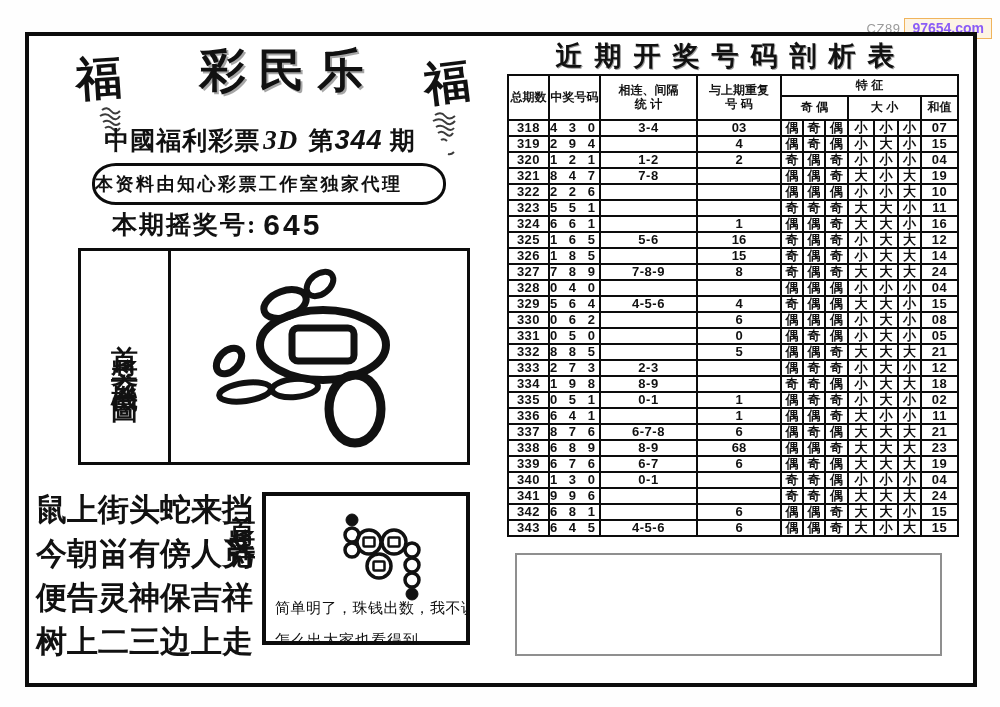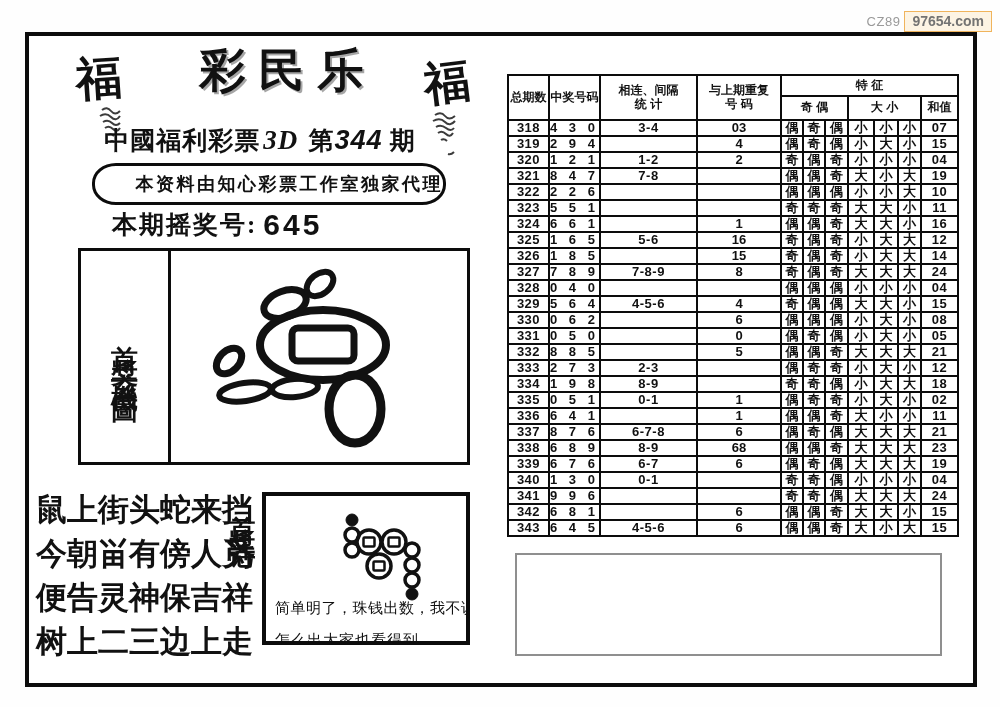--- a/index.html
+++ b/index.html
@@ -1,44 +1,44 @@
 <!DOCTYPE html>
 <html><head>
 <meta charset="utf-8">
 <style>
   * { margin:0; padding:0; box-sizing:border-box; }
   html,body { width:1000px; height:707px; background:#ffffff; overflow:hidden;
               font-family:"Liberation Serif", serif; color:#111; }
   #page { position:relative; width:1000px; height:707px; background:#fefefe; }
 
   
-  .wm { position:absolute; top:11px; right:8px; display:flex; align-items:center; gap:4px;
+  .wm { position:absolute; top:18px; right:8px; display:flex; align-items:center; gap:4px;
         font-family:"Liberation Sans", sans-serif; }
   .wm-prefix { color:#9a9a9a; font-size:13px; letter-spacing:.5px; }
-  .wm-box { border:1px solid #f0b45c; background:#fdf4e4; color:#737373; font-size:14px;
+  .wm-box { border:1px solid #f0b45c; background:#fdf4e4; color:#8b5cf6; font-size:14px;
             padding:1px 7px 2px; font-weight:bold; }
 
   
   .frame { position:absolute; left:25px; top:32px; width:952px; height:655px;
            border:4px solid #0c0c0c; background:#fff; }
 
   
   .seal { position:absolute; font-size:46px; font-weight:900; line-height:1; }
   .seal-l { left:76px; top:56px; transform:rotate(-4deg); }
   .seal-r { left:424px; top:60px; transform:rotate(-7deg); }
   .stamp { position:absolute; }
   .masthead-title { position:absolute; left:150px; top:46px; width:276px; text-align:center;
                     font-size:46px; font-weight:900; letter-spacing:13px; line-height:1.1;
                     text-shadow:2px 2px 0 rgba(0,0,0,.35); white-space:nowrap; }
   .issue-line { position:absolute; left:40px; top:124px; width:440px; text-align:center;
                 font-size:25px; font-weight:900; letter-spacing:1px; white-space:nowrap; }
   .issue-line .g3d { font-style:italic; font-size:27px; padding:0 3px; }
   .issue-line .no { font-family:"Liberation Sans", sans-serif; font-size:27px;font-style:italic; }
   .agency-oval { position:absolute; left:92px; top:163px; width:354px; height:42px;
-                 border:3px solid #0c0c0c; border-radius:24px/20px; text-align:right;
+                 border:3px solid #0c0c0c; border-radius:24px/20px; text-align:left;
                  line-height:36px; font-size:18px; font-weight:700; letter-spacing:2.5px;
                  white-space:nowrap; }
   .draw-line { position:absolute; left:112px; top:208px; font-size:25px; font-weight:800;
                letter-spacing:2px; white-space:nowrap; }
   .draw-line .num { font-family:"Liberation Sans", sans-serif; font-size:30px; font-weight:700;
                     letter-spacing:3px; margin-left:6px; vertical-align:-2px; }
 
   
   .mystery { position:absolute; left:78px; top:248px; width:392px; height:217px;
              border:3px solid #0c0c0c; display:flex; }
@@ -162,20 +162,21 @@
       </g>
       <circle cx="118" cy="46" r="7" stroke-width="3.5"></circle>
       <circle cx="118" cy="61" r="7" stroke-width="3.5"></circle>
       <circle cx="118" cy="76" r="7" stroke-width="3.5"></circle>
       <circle cx="118" cy="90" r="6" fill="#111"></circle>
     </svg>
     <div class="hint-caption1">简单明了，珠钱出数，我不说</div>
     <div class="hint-caption2">怎么出大家也看得到</div>
   </div>
 
+  <div class="table-title">近期开奖号码剖析表</div>
   <table class="analysis">
     <colgroup>
       <col style="width:41px">
         <col style="width:51px">
         <col style="width:97px">
         <col style="width:84px">
       <col style="width:22px">
         <col style="width:22px">
         <col style="width:23px">
       <col style="width:26px">

